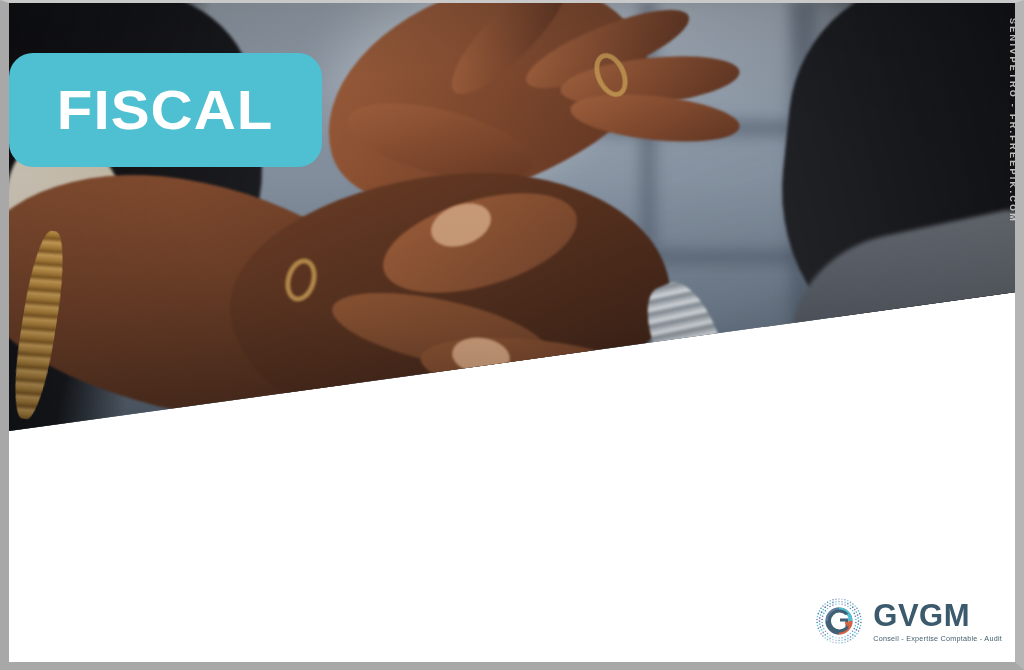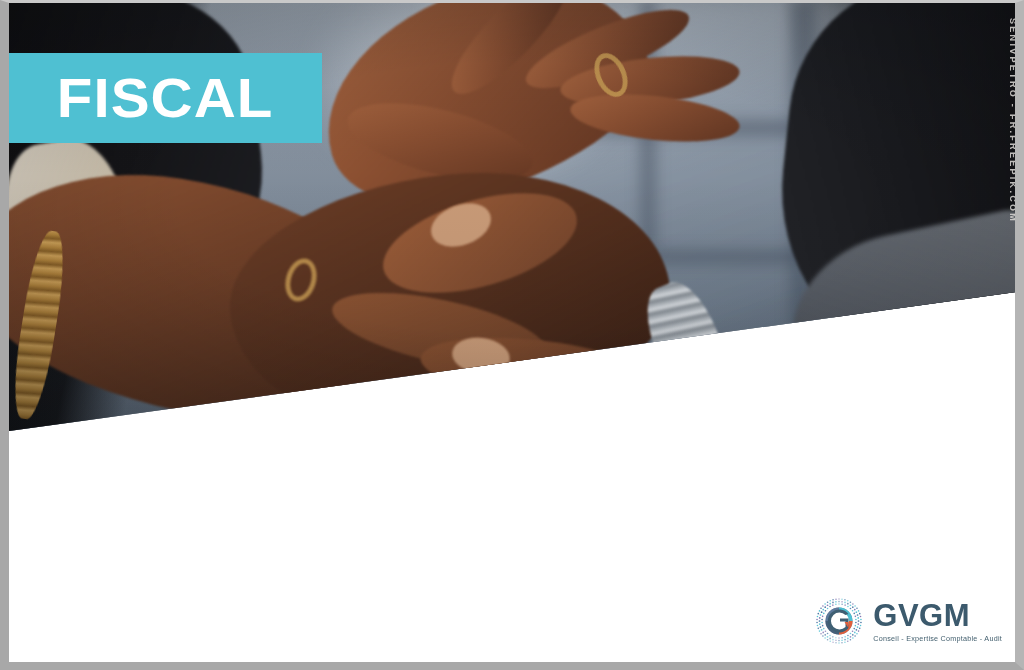--- a/index.html
+++ b/index.html
@@ -191,26 +191,27 @@
   }
   .ph-grade{
     position:absolute; inset:0;
     background:linear-gradient(180deg, rgba(24,30,40,0.12) 0%, rgba(24,30,40,0.0) 40%, rgba(20,26,34,0.10) 100%);
   }
 
   
   .fiscal-badge{
     position:absolute;
     left:9px; top:53px;
-    width:313px; height:90px;
+    width:313px; height:114px;
     background:#4fc0d2;
     display:flex;
     align-items:center;
     justify-content:center;
     z-index:20;
+    border-radius:24px;
   }
   .fiscal-badge .label{
     color:#ffffff;
     font-family:"Liberation Sans", sans-serif;
     font-weight:700;
     font-size:56px;
     letter-spacing:1px;
     line-height:1;
     transform:scaleX(1.04);
   }

